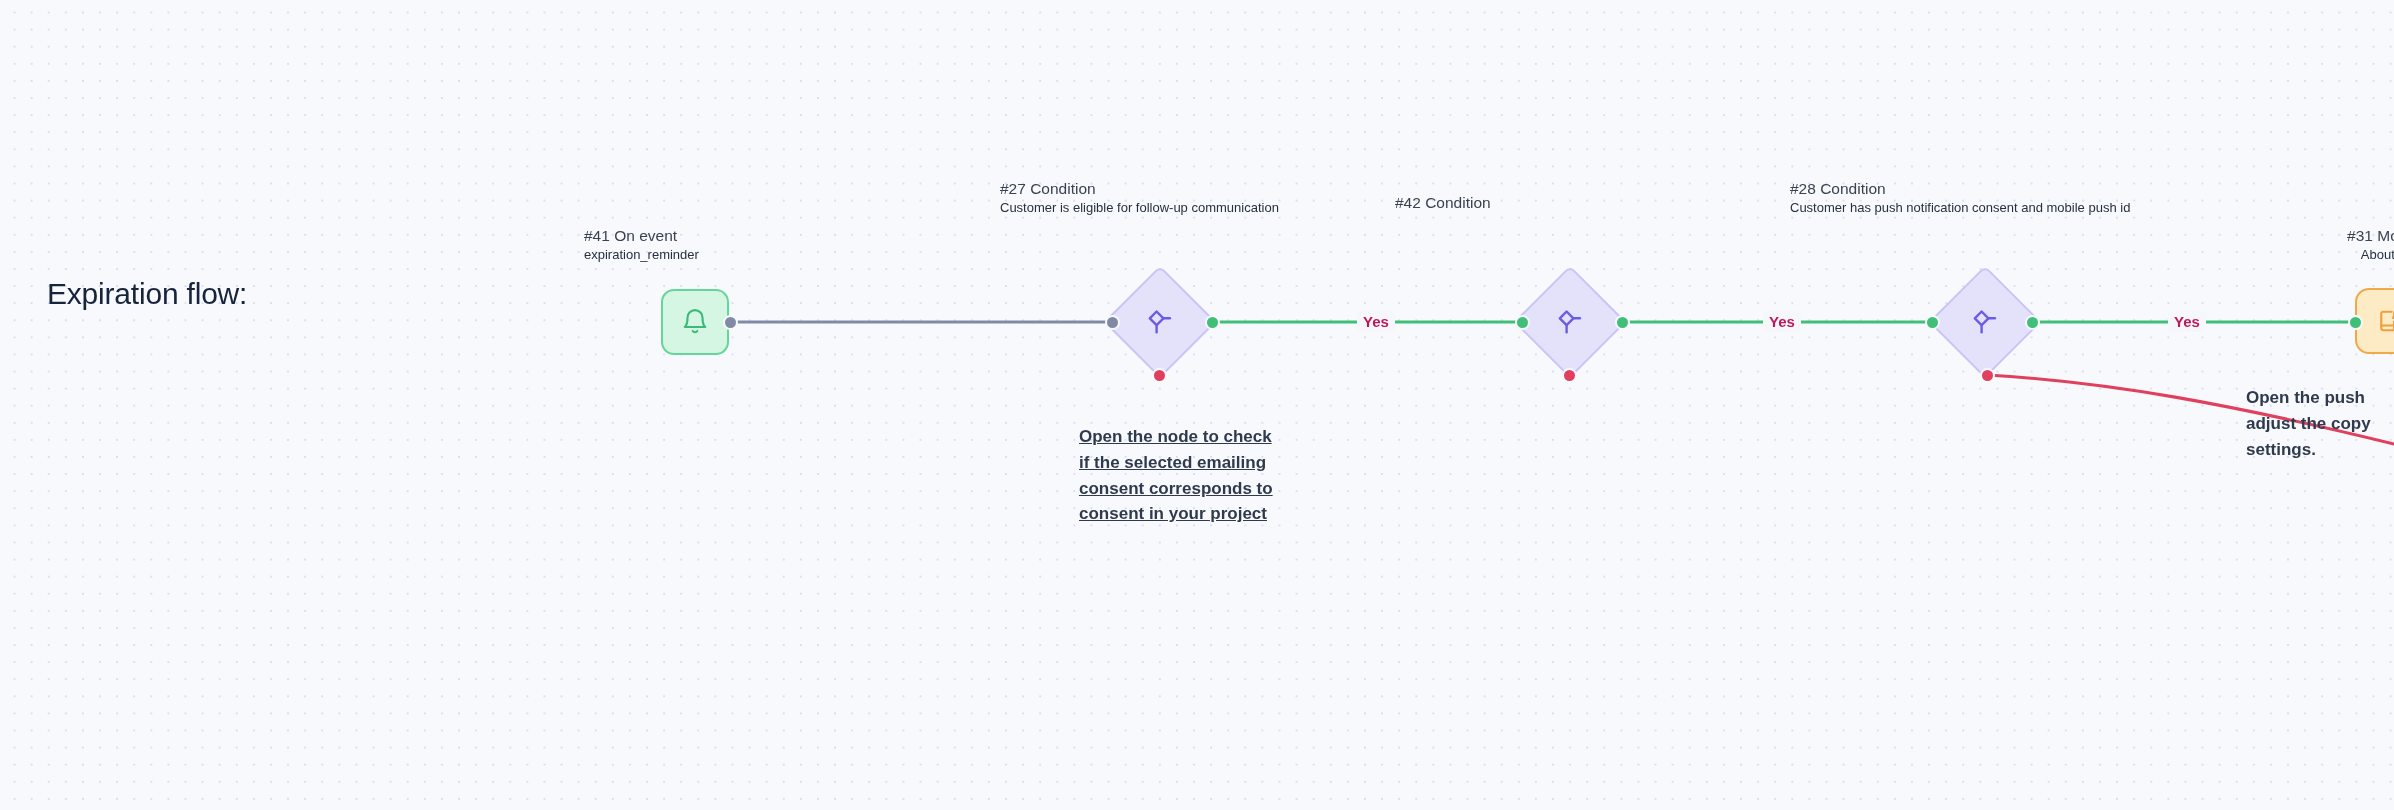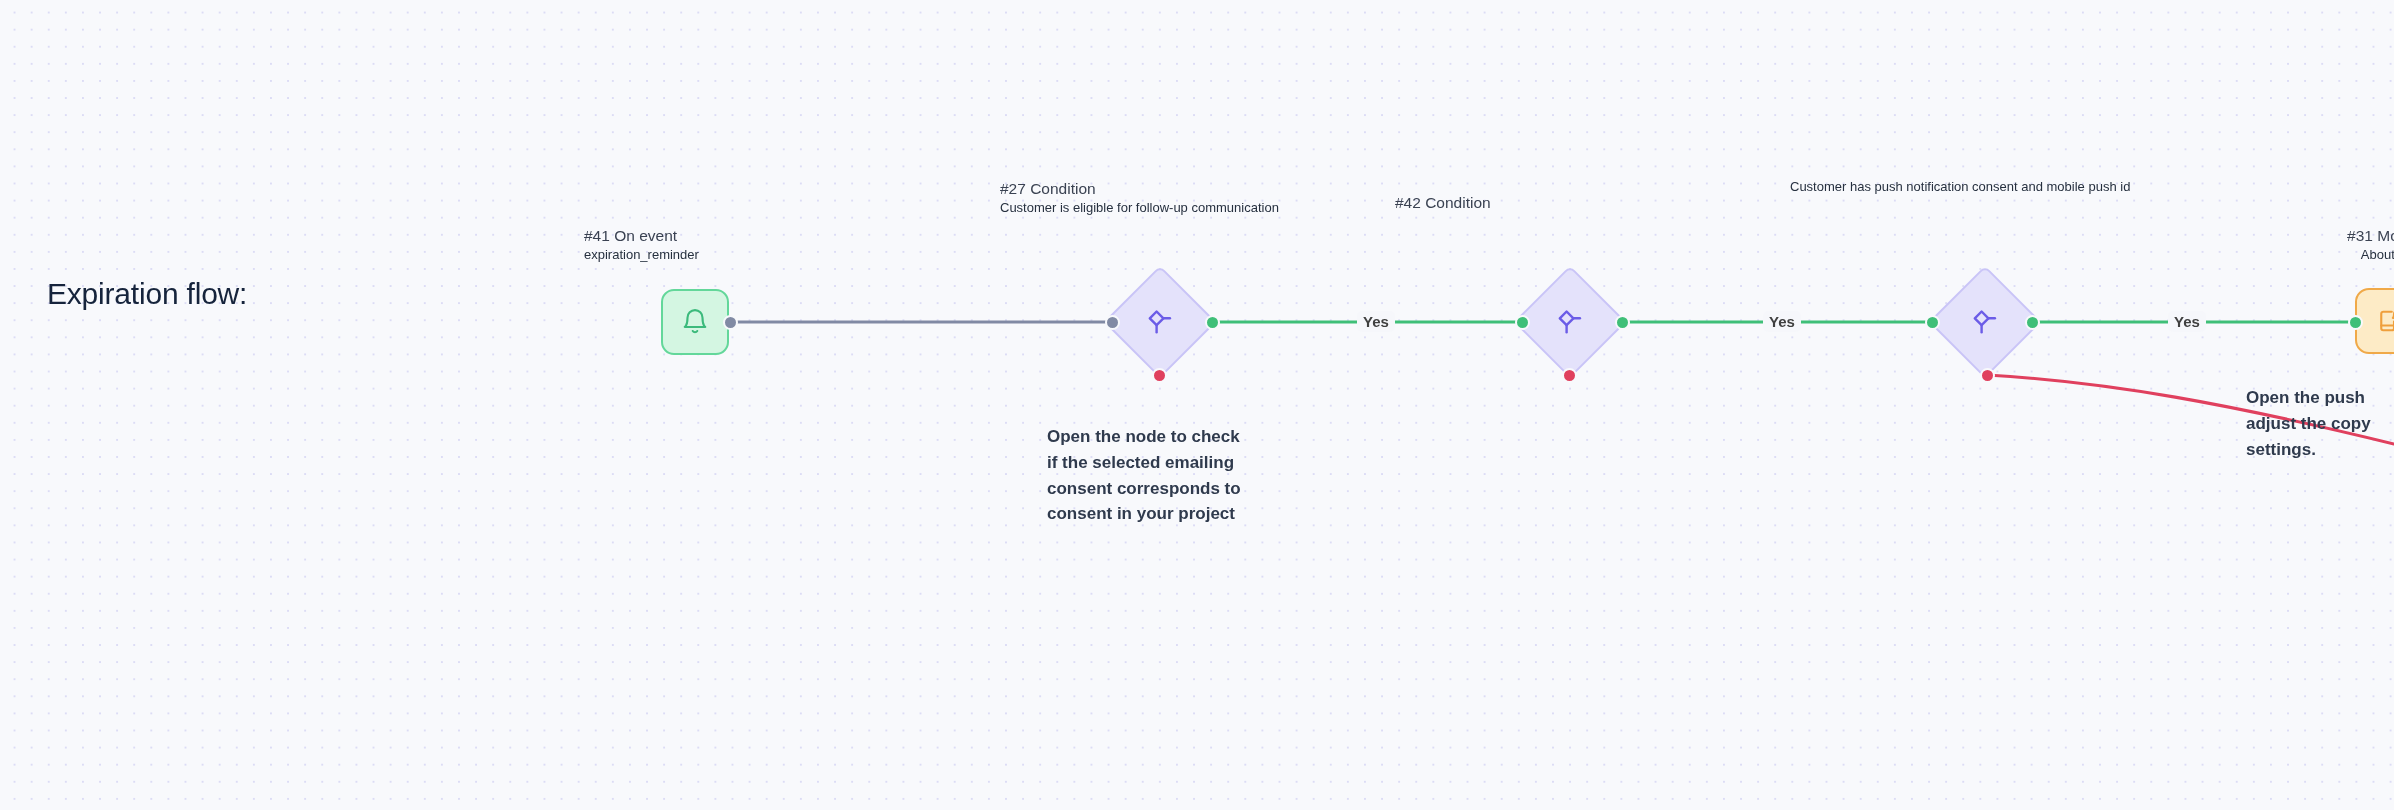--- a/index.html
+++ b/index.html
@@ -116,21 +116,21 @@
   }
   .port.gray  { background: #818aa4; }
   .port.green { background: #3fbf78; }
   .port.red   { background: #e0405e; }
 
   
   .edge-label {
     position: absolute;
     font-size: 15px;
     font-weight: bold;
-    color: #404040;
+    color: #be185d;
     background: #f6f7fb;
     padding: 3px 6px;
     border-radius: 5px;
     white-space: nowrap;
     line-height: 1;
   }
 
   
   .annotation {
     position: absolute;
@@ -194,20 +194,21 @@
   <svg class="diamond-icon" style="left:1553px; top:305px;" viewBox="0 0 24 24" fill="none" stroke="#6b5ce7" stroke-width="1.7" stroke-linecap="round" stroke-linejoin="round">
     <path d="M9.6 4.6 4.8 9.4l4.8 4.8 4.8-4.8z"></path>
     <path d="M14.4 9.4h4.6"></path>
     <path d="M9.6 14.2v5"></path>
   </svg>
   <div class="port green" style="left:1515px; top:315px;"></div>
   <div class="port green" style="left:1615px; top:315px;"></div>
   <div class="port red" style="left:1562px; top:368px;"></div>
 
   <div class="node-label" style="left:1790px; top:178px; width:390px;">
+    <span class="node-id">#28 Condition</span>
     <span class="node-title">Customer has push notification consent and mobile push id</span>
   </div>
   <div class="node-diamond" style="left:1945px; top:282px;"></div>
   <svg class="diamond-icon" style="left:1968px; top:305px;" viewBox="0 0 24 24" fill="none" stroke="#6b5ce7" stroke-width="1.7" stroke-linecap="round" stroke-linejoin="round">
     <path d="M9.6 4.6 4.8 9.4l4.8 4.8 4.8-4.8z"></path>
     <path d="M14.4 9.4h4.6"></path>
     <path d="M9.6 14.2v5"></path>
   </svg>
   <div class="port green" style="left:1925px; top:315px;"></div>
   <div class="port green" style="left:2025px; top:315px;"></div>
@@ -224,21 +225,21 @@
       <path d="M20.6 6.6a2.3 2.3 0 1 0-4.6 0c0 2.3-.9 2.9-.9 2.9h6.4s-.9-.6-.9-2.9z"></path>
       <path d="M17.6 10.9a.9.9 0 0 0 1.4 0"></path>
     </svg>
   </div>
   <div class="port green" style="left:2348px; top:315px;"></div>
 
   <div class="edge-label" style="left:1357px; top:311px;">Yes</div>
   <div class="edge-label" style="left:1763px; top:311px;">Yes</div>
   <div class="edge-label" style="left:2168px; top:311px;">Yes</div>
 
-  <div class="annotation" style="left:1047px; top:424px; width:250px;">Open the node to check
+  <div class="annotation" style="left:1079px; top:424px; width:250px;text-decoration:underline;">Open the node to check
 if the selected emailing
 consent corresponds to
 consent in your project</div>
   <div class="annotation" style="left:2246px; top:385px; width:230px;">Open the push
 adjust the copy
 settings.</div>
 
 </div>
 
 </body></html>

